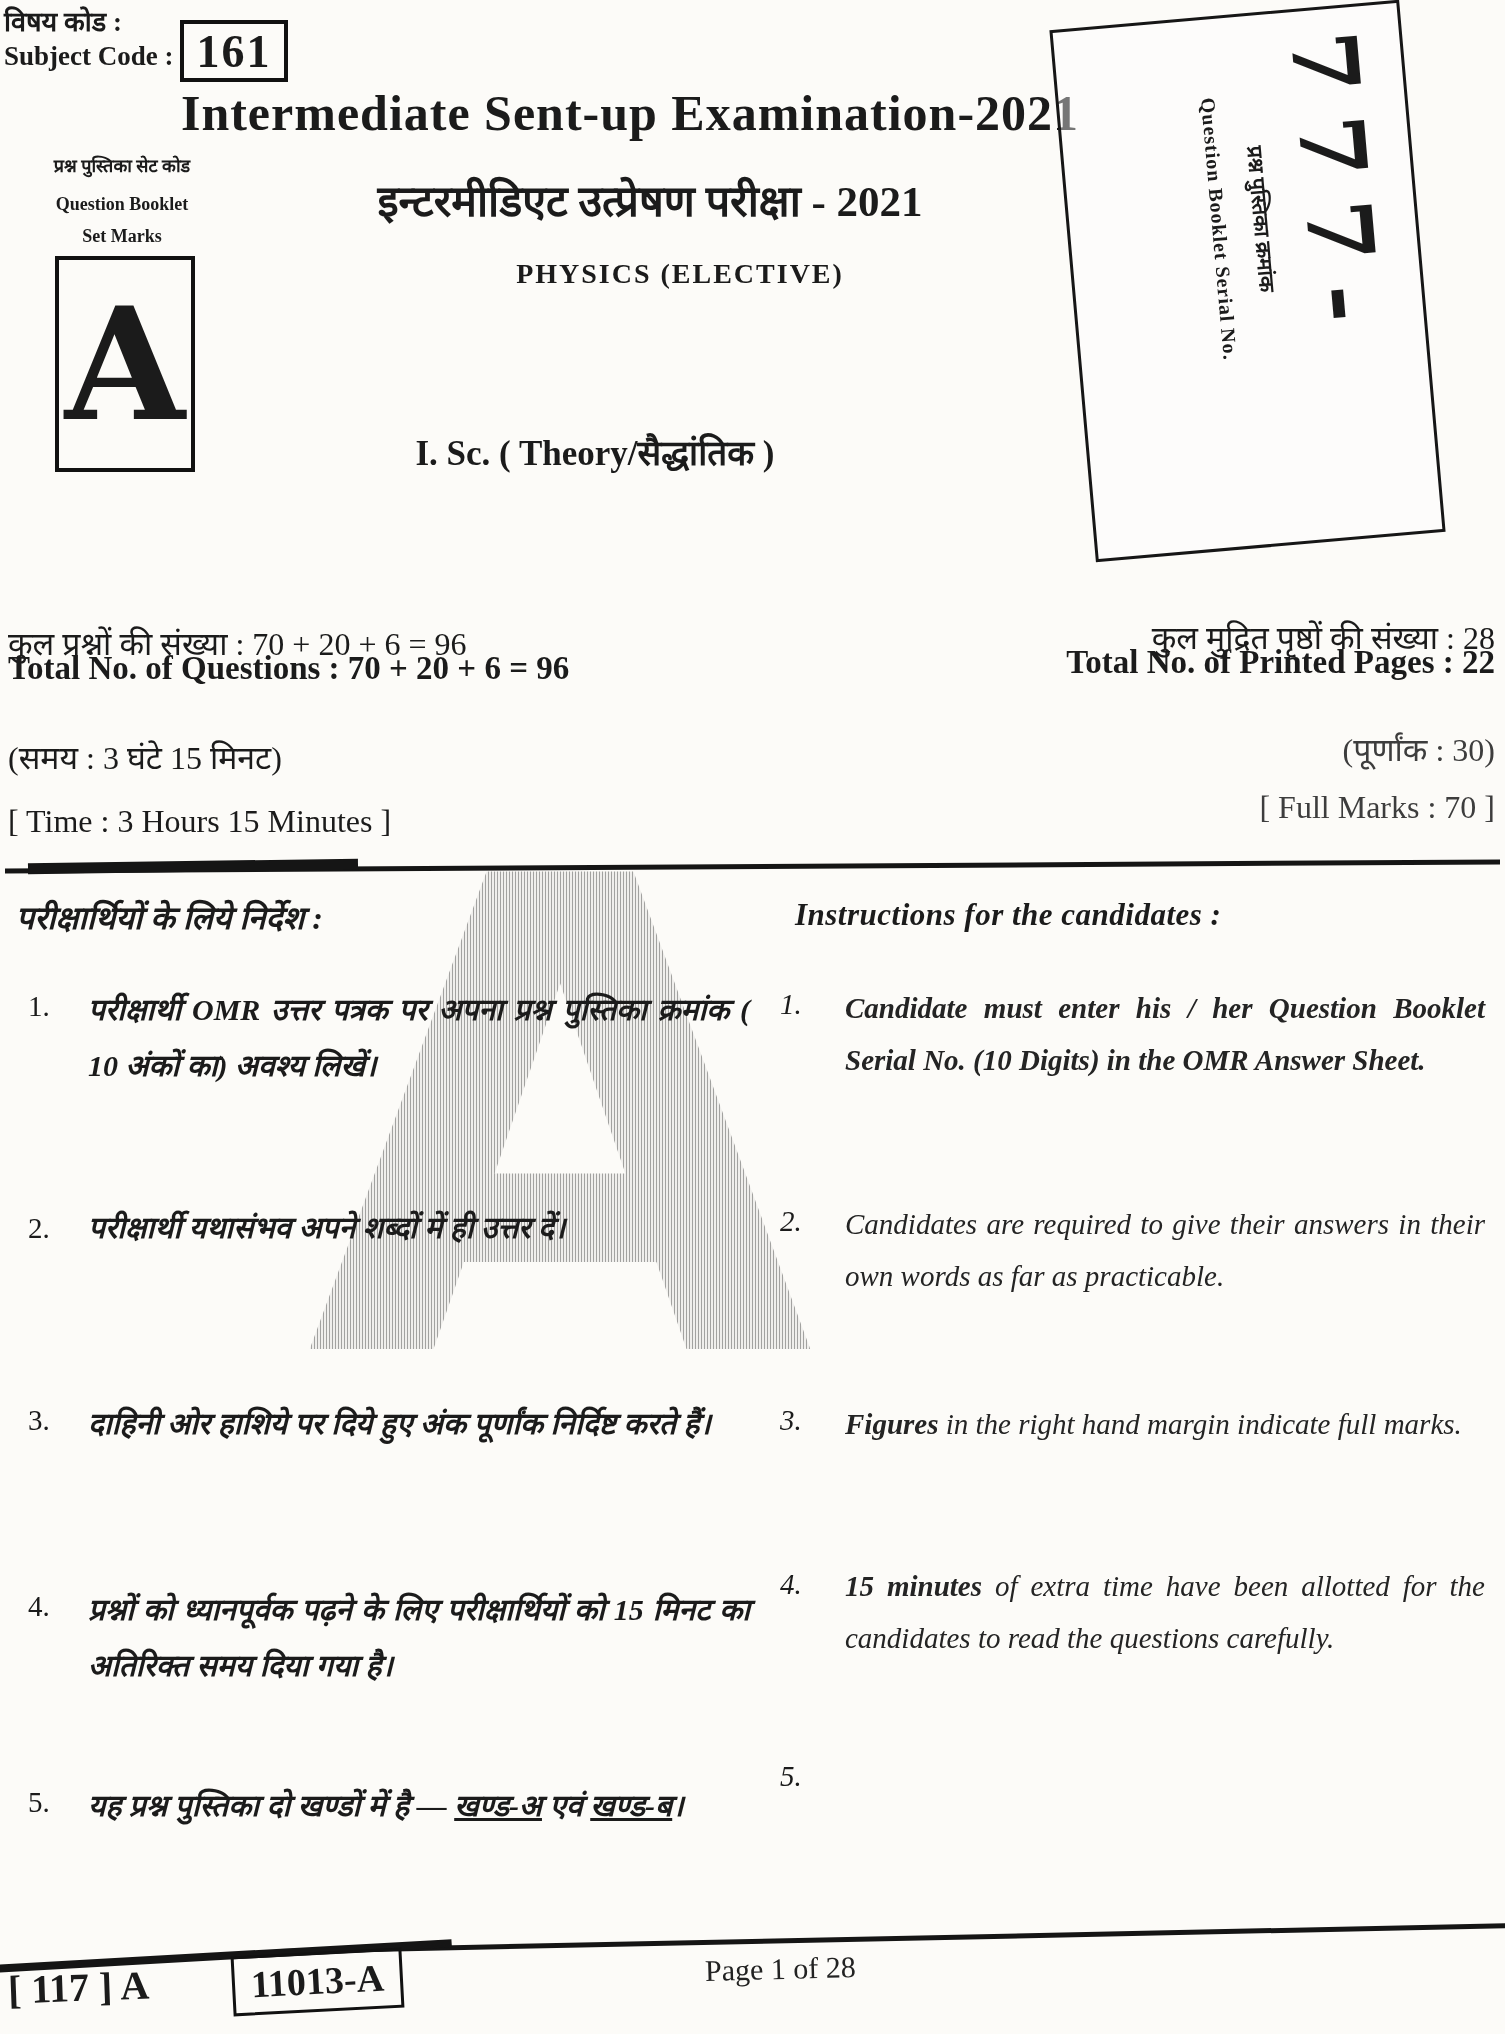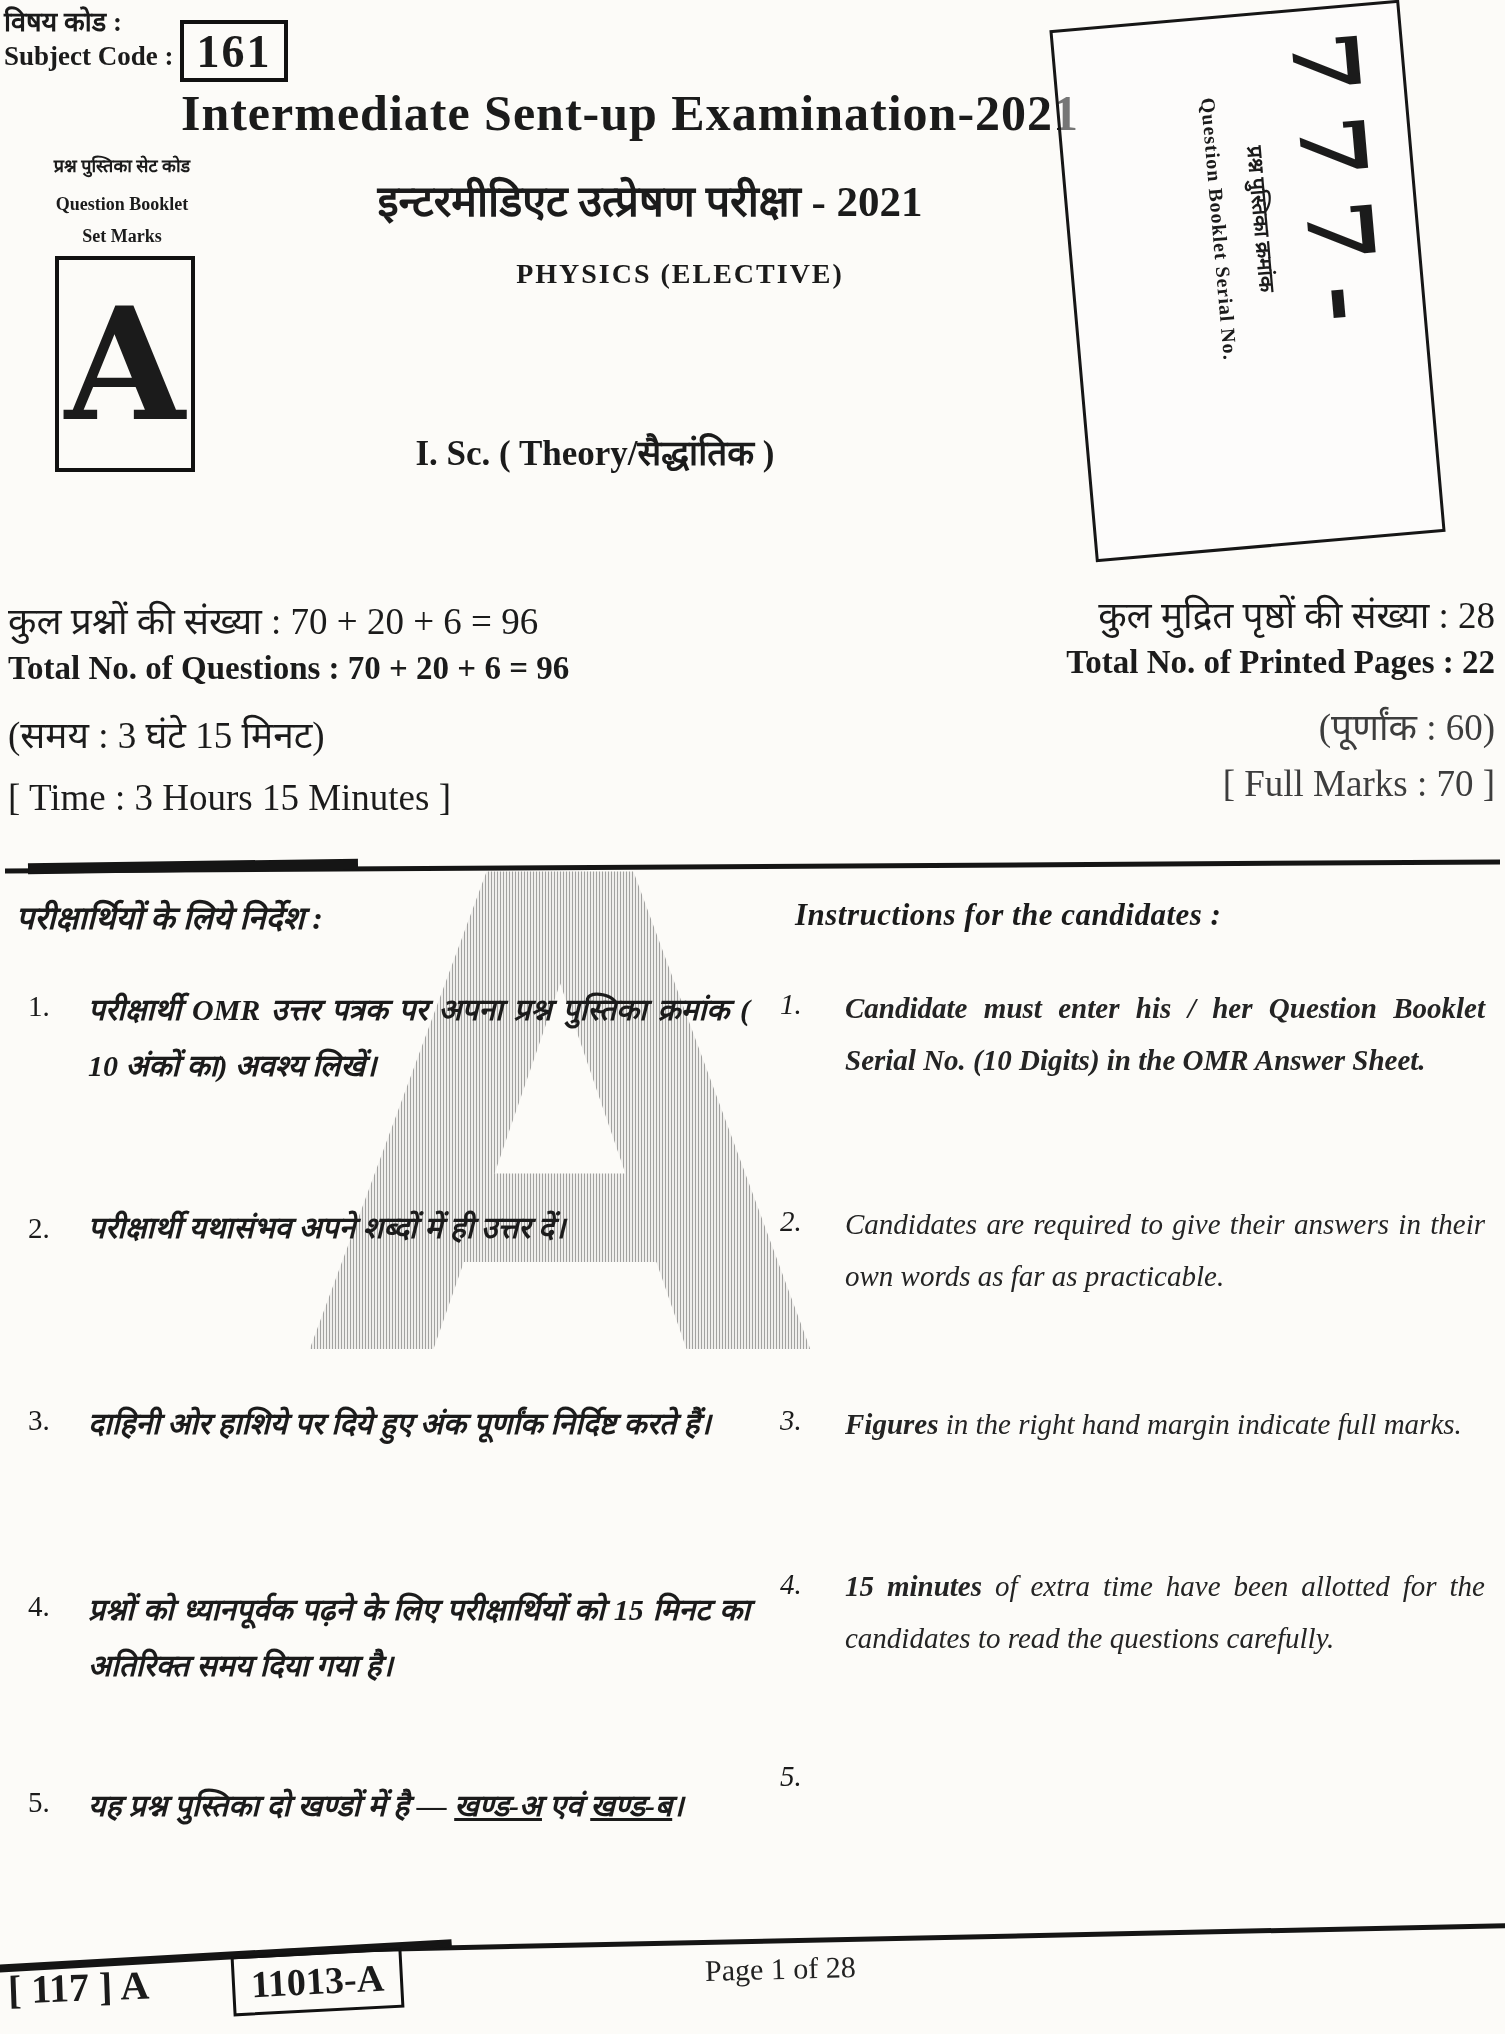--- a/index.html
+++ b/index.html
@@ -34,21 +34,21 @@
   .a-box span{font-size:155px;font-weight:bold;font-family:"DejaVu Serif","Liberation Serif",serif;line-height:1;}
 
   
   .serial-box{border:3px solid #161616;width:345px;height:528px;transform:rotate(-5deg);background:rgba(255,255,255,.4);}
   .vtext{position:absolute;transform:rotate(90deg);transform-origin:left top;white-space:nowrap;}
   .v-777{font-size:90px;font-weight:bold;letter-spacing:22px;font-family:"DejaVu Serif",serif;}
   .v-en{font-size:20px;font-weight:bold;letter-spacing:1px;}
   .v-hi{font-size:21px;font-weight:bold;}
 
   
-  .inf-hi{font-size:37px;}
+  .inf-hi{font-size:32px;margin-top:27px;}
   .inf-en{font-size:33px;font-weight:bold;}
   .inf-soft{color:#3d3d3d;}
 
   
   .rule{background:#151515;}
 
   
   .head-hi{font-size:32px;font-weight:bold;font-style:italic;}
   .head-en{font-size:31px;font-weight:bold;font-style:italic;letter-spacing:.5px;}
   .ins-num{font-size:29px;width:48px;}
@@ -101,21 +101,21 @@
     <div class="vtext v-777" style="left:322px;top:22px;">777-</div>
   </div>
 
   <div class="abs inf-hi hi fg" style="left:8px;top:594px;">कुल प्रश्नों की संख्या : 70 + 20 + 6 = 96</div>
   <div class="abs inf-en fg" style="left:8px;top:650px;">Total No. of Questions : 70 + 20 + 6 = 96</div>
   <div class="abs inf-hi hi fg" style="left:8px;top:708px;">(समय : 3 घंटे 15 मिनट)</div>
   <div class="abs inf-hi fg" style="left:8px;top:776px;">[ Time : 3 Hours 15 Minutes ]</div>
 
   <div class="abs inf-hi hi rt fg" style="left:700px;top:588px;width:795px;">कुल मुद्रित पृष्ठों की संख्या : 28</div>
   <div class="abs inf-en rt fg" style="left:700px;top:644px;width:795px;">Total No. of Printed Pages : 22</div>
-  <div class="abs inf-hi hi rt inf-soft fg" style="left:700px;top:700px;width:795px;">(पूर्णांक : 60)</div>
+  <div class="abs inf-hi hi rt inf-soft fg" style="left:700px;top:700px;width:795px;">(पूर्णांक : 30)</div>
   <div class="abs inf-hi rt inf-soft fg" style="left:700px;top:762px;width:795px;">[ Full Marks : 70 ]</div>
 
   <div class="abs rule" style="left:5px;top:864px;width:1495px;height:5px;transform:rotate(-0.35deg);"></div>
   <div class="abs rule" style="left:28px;top:861px;width:330px;height:11px;transform:rotate(-0.8deg);"></div>
 
   <div class="abs head-hi hi fg" style="left:16px;top:895px;">परीक्षार्थियों के लिये निर्देश :</div>
   <div class="abs head-en fg" style="left:795px;top:897px;">Instructions for the candidates :</div>
 
   <div class="abs ins-num hi fg" style="left:28px;top:990px;">1.</div>
   <div class="abs ins-text-hi hi fg" style="left:88px;top:982px;">परीक्षार्थी OMR उत्तर पत्रक पर अपना प्रश्न पुस्तिका क्रमांक ( 10 अंकों का) अवश्य लिखें।</div>

